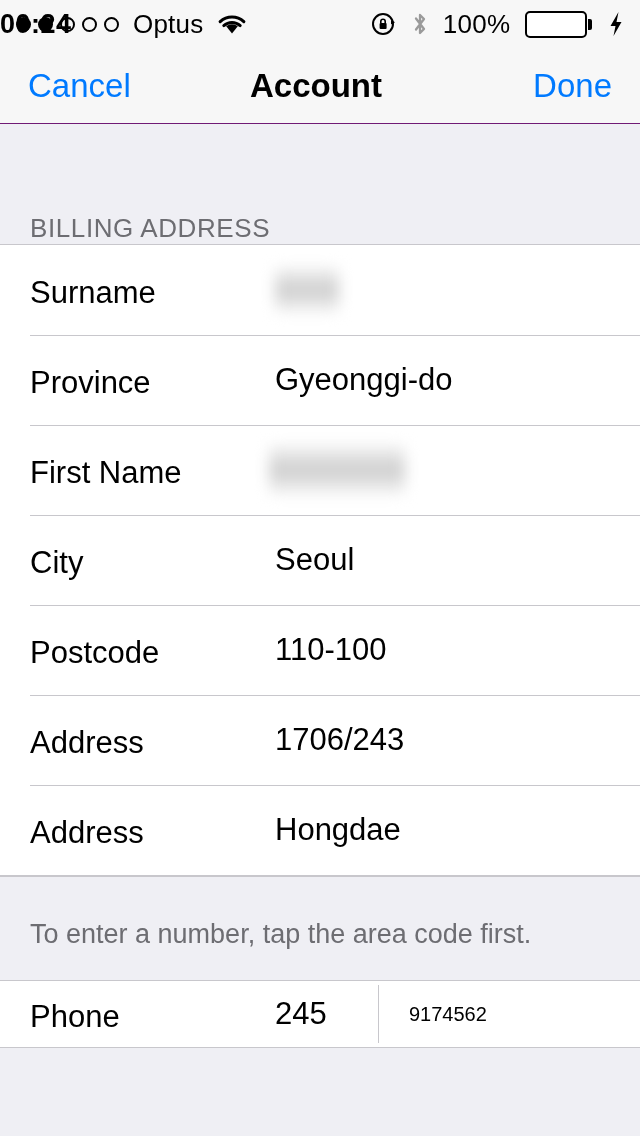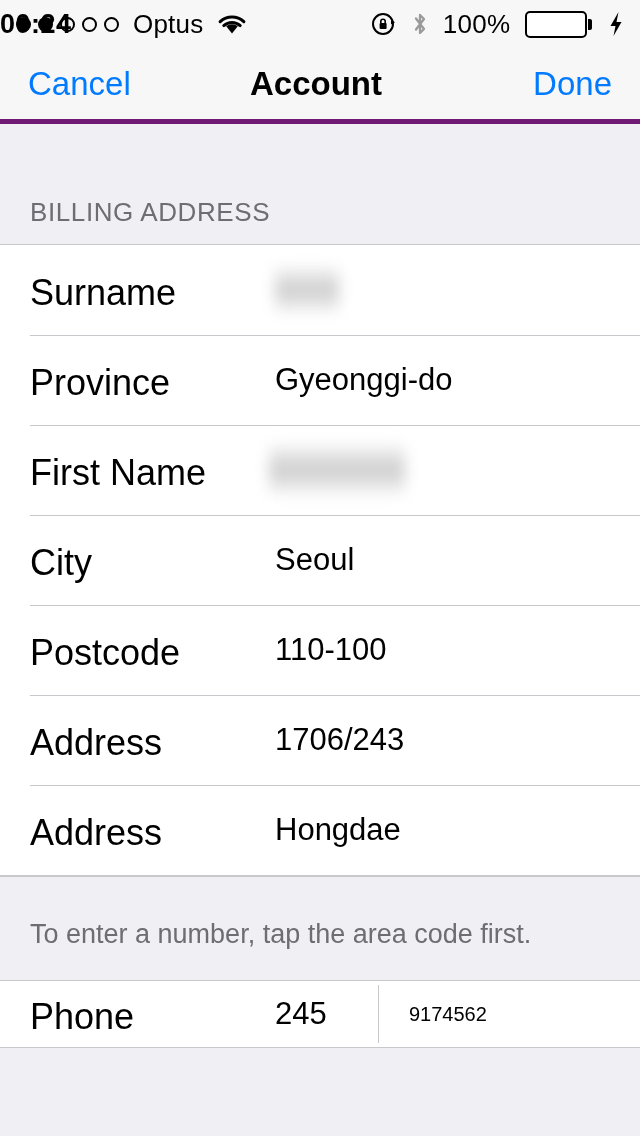--- a/index.html
+++ b/index.html
@@ -56,40 +56,40 @@
   }
   .batt-fill { width:100%; height:100%; background:#4CD964; border-radius:2px; }
   .batt-cap { width:4px; height:11px; background:#000; border-radius:0 2px 2px 0; margin-left:1.5px; }
   .bolt { width:16px; height:26px; margin-left:2px; }
 
   
   .navbar {
     position:relative;
     height:76px;
     background:#F7F7F7;
-    border-bottom:5px solid #701a75;
+    border-bottom:1px solid #701a75;
     display:flex; align-items:center;
     padding:0 28px;
   }
   .nav-btn { font-size:33px; color:#007AFF; white-space:nowrap; }
   .nav-btn.right { margin-left:auto; }
   .nav-title {
     position:absolute; left:0; right:8px;
     text-align:center;
     font-size:33px; font-weight:bold; color:#000;
     pointer-events:none;
   }
 
   
   .content { position:relative; }
 
   .section-header {
     height:120px;
     display:flex; align-items:flex-end;
-    padding:0 0 16px 30px;
+    padding:0 0 0 30px;
     background:#EFEFF4;
   }
   .section-header span {
     font-size:26px; color:#6D6D72; letter-spacing:0.6px;
   }
 
   .group { background:#FFFFFF; }
   .group.top { border-top:1px solid #C8C7CC; }
   .group.bottom { border-bottom:1px solid #C8C7CC; }
 
@@ -99,21 +99,21 @@
     display:flex; align-items:center;
     padding-left:30px;
     background:#fff;
   }
   .row + .row::before {
     content:"";
     position:absolute; left:30px; right:0; top:0;
     height:1px; background:#C8C7CC;
   }
   .row-label {
-    font-size:36px; color:#000;
+    font-size:31px; color:#000;
     width:245px; flex:0 0 245px;margin-top:6px;
   }
   .row-value { font-size:31px; color:#000; }
 
   .redacted {
     border-radius:4px;
     background:linear-gradient(180deg,#f4f4f4 0%,#d8d8d8 38%,#cccccc 52%,#dcdcdc 66%,#f6f6f6 100%);
     filter:blur(7px);
   }
   .redacted.short { width:64px; height:46px; }

